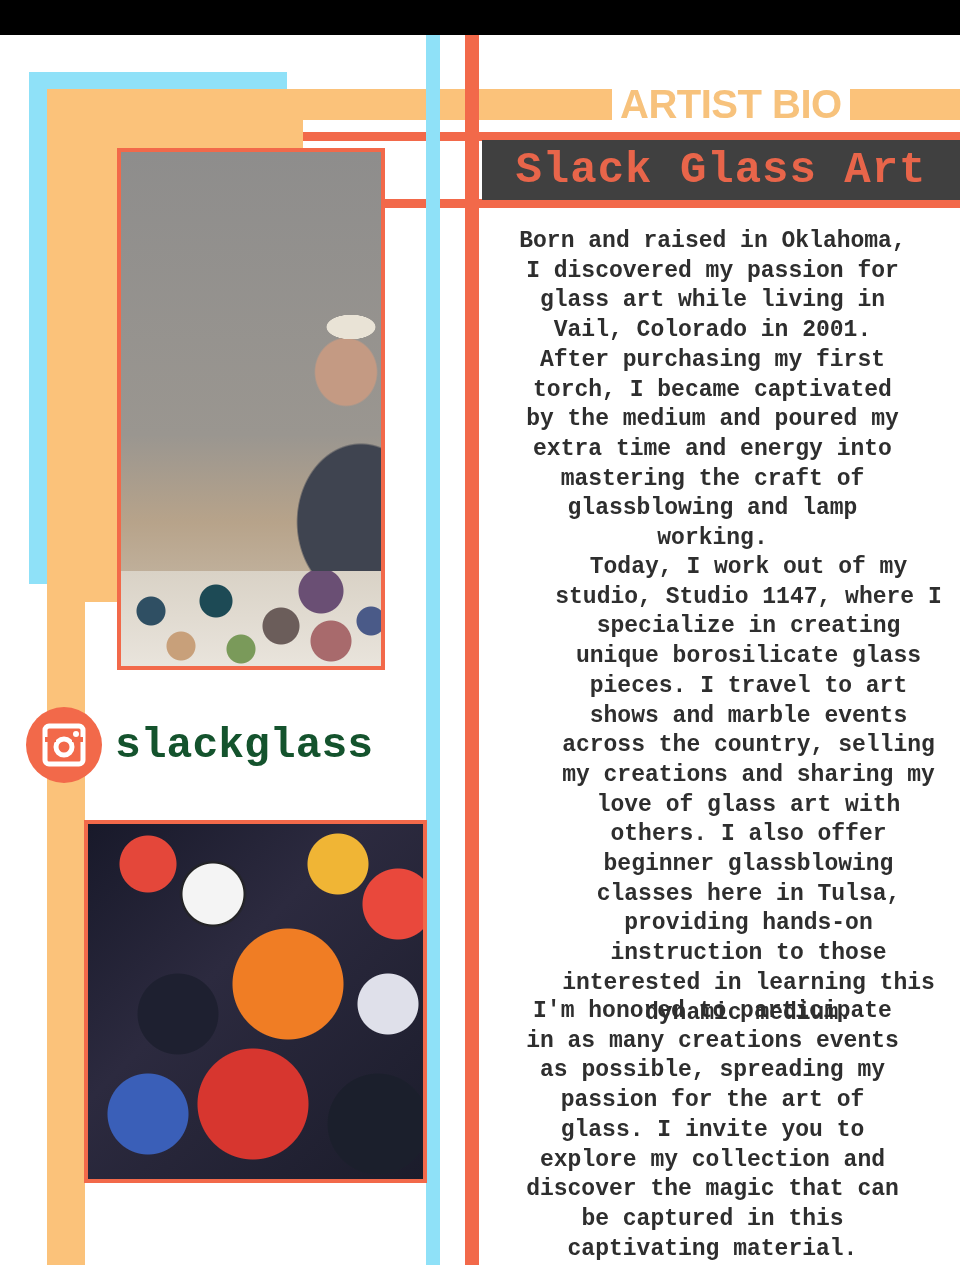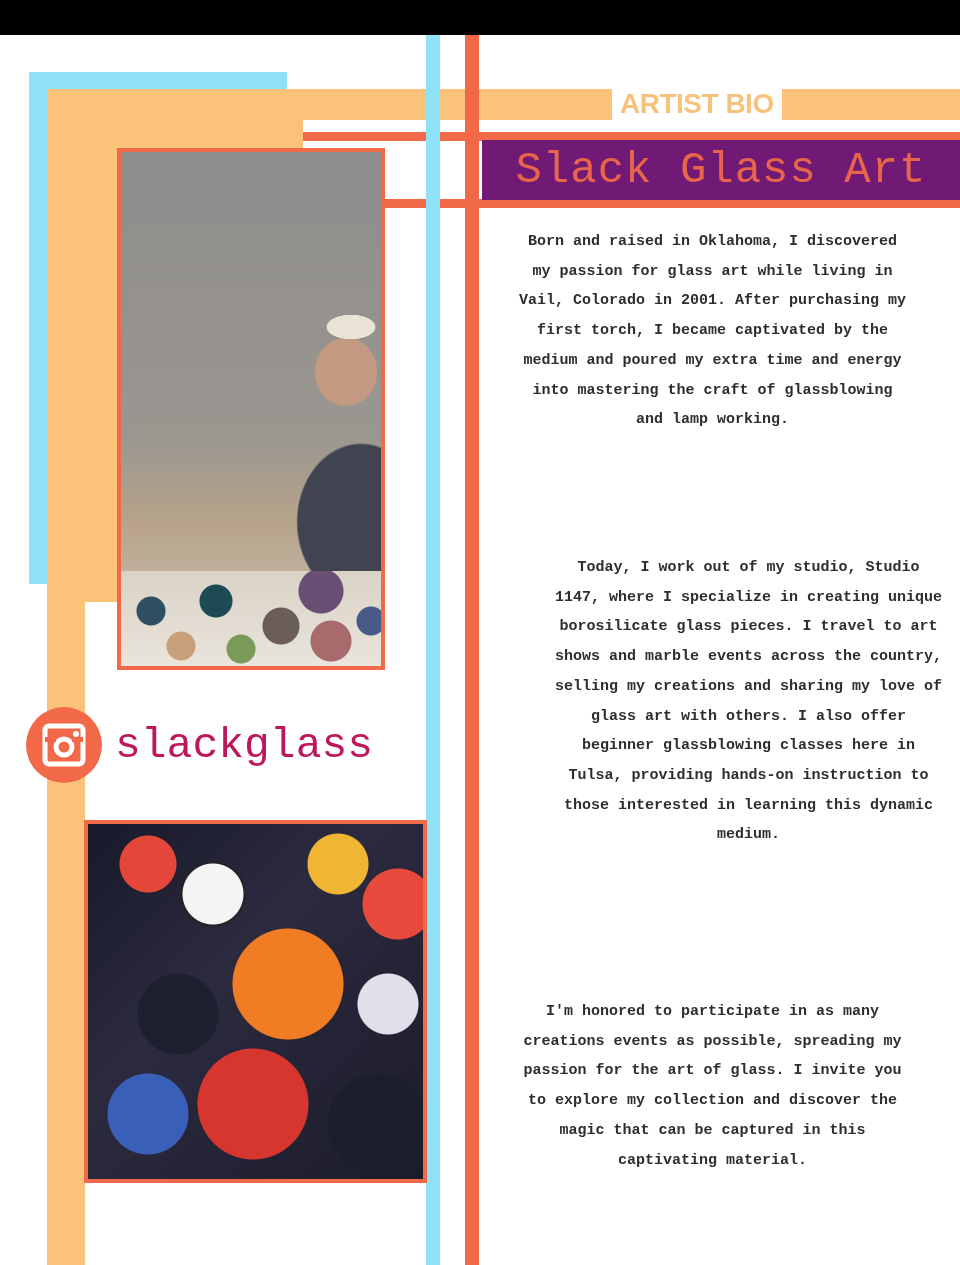--- a/index.html
+++ b/index.html
@@ -31,26 +31,26 @@
       radial-gradient(circle at 125px 70px, #f4f4f4 30px, #222 31px, transparent 34px),
       radial-gradient(circle at 250px 40px, #f0b535 30px, transparent 31px),
       radial-gradient(circle at 310px 80px, #e9483c 35px, transparent 36px),
       radial-gradient(circle at 200px 160px, #f07d24 55px, transparent 56px),
       radial-gradient(circle at 90px 190px, #1e2030 40px, transparent 41px),
       radial-gradient(circle at 300px 180px, #dfe0ea 30px, transparent 31px),
       radial-gradient(circle at 165px 280px, #d7362f 55px, transparent 56px),
       radial-gradient(circle at 60px 290px, #3a5fb8 40px, transparent 41px),
       radial-gradient(circle at 290px 300px, #1b1f2c 50px, transparent 51px),
       linear-gradient(135deg, #18192a, #2c2a3f 40%, #1b1c2b); }
-  .header-label { left: 612px; top: 84px; height: 40px; color: #f7c27c; font-family: "Liberation Sans", "DejaVu Sans", sans-serif; font-weight: bold; font-size: 28px; line-height: 40px; letter-spacing: -0.5px; background: #ffffff; padding: 0 8px; }
-  .title { left: 482px; top: 140px; width: 478px; height: 60px; color: #e8654a; font-size: 44px; line-height: 60px; font-weight: normal; text-align: center; letter-spacing: 1px; background: #701a75; }
-  .bio { left: 515px; width: 395px; color: #2e2e2e; font-size: 15px; line-height: 29.7px; text-align: center; font-weight: bold; }
+  .header-label { left: 612px; top: 84px; height: 40px; color: #f7c27c; font-family: "Liberation Sans", "DejaVu Sans", sans-serif; font-weight: bold; font-size: 40px; line-height: 40px; letter-spacing: -0.5px; background: #ffffff; padding: 0 8px; }
+  .title { left: 482px; top: 140px; width: 478px; height: 60px; color: #e8654a; font-size: 44px; line-height: 60px; font-weight: bold; text-align: center; letter-spacing: 1px; background: #404040; }
+  .bio { left: 515px; width: 395px; color: #2e2e2e; font-size: 23px; line-height: 29.7px; text-align: center; font-weight: bold; }
   .bio p { margin: 0; }
   .ig-circle { left: 26px; top: 707px; width: 76px; height: 76px; border-radius: 50%; background: #f2694a; }
-  .ig-handle { left: 115px; top: 718px; color: #be185d; font-size: 43px; line-height: 56px; font-weight: normal; }
+  .ig-handle { left: 115px; top: 718px; color: #14532d; font-size: 43px; line-height: 56px; font-weight: bold; }
 </style>
 </head>
 <body>
 
 <div class="abs topbar"></div>
 
 <div class="abs blue" style="left:29px;top:72px;width:258px;height:512px;"></div>
 <div class="abs" style="left:47px;top:90px;width:240px;height:494px;background:#fff;"></div>
 <div class="abs peach" style="left:47px;top:89px;width:913px;height:31px;"></div>
 <div class="abs peach" style="left:47px;top:89px;width:256px;height:60px;"></div>

